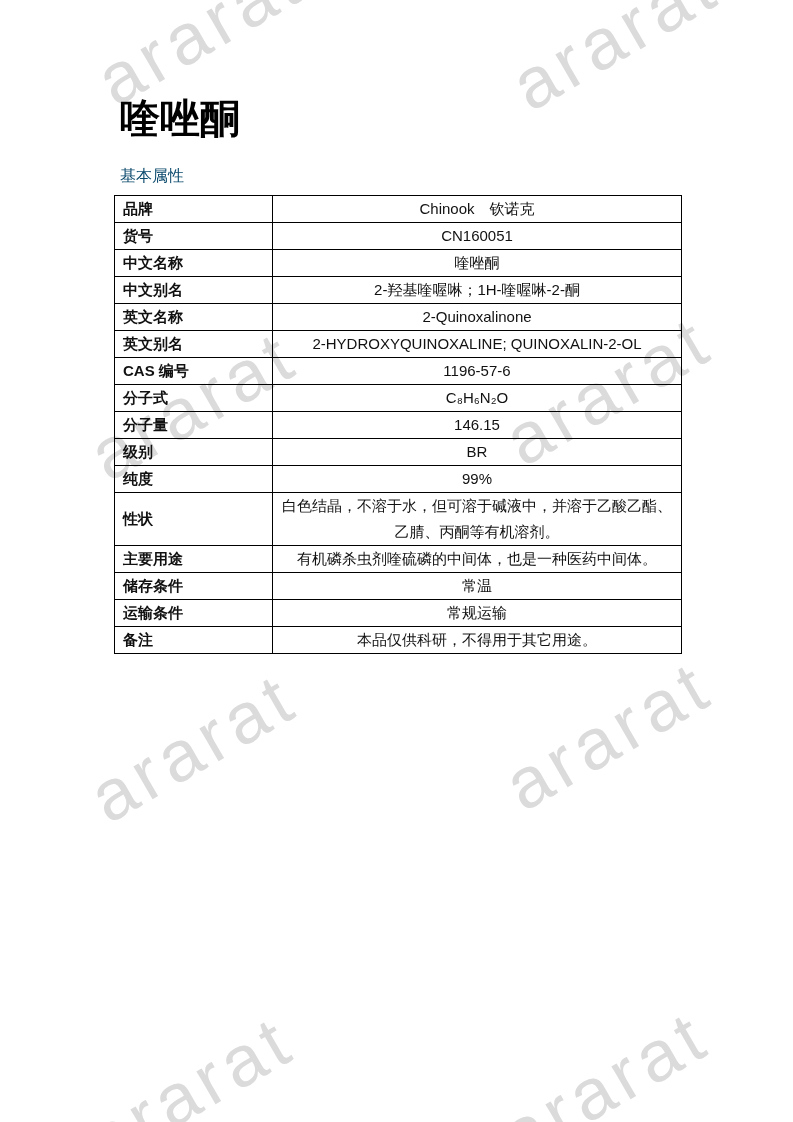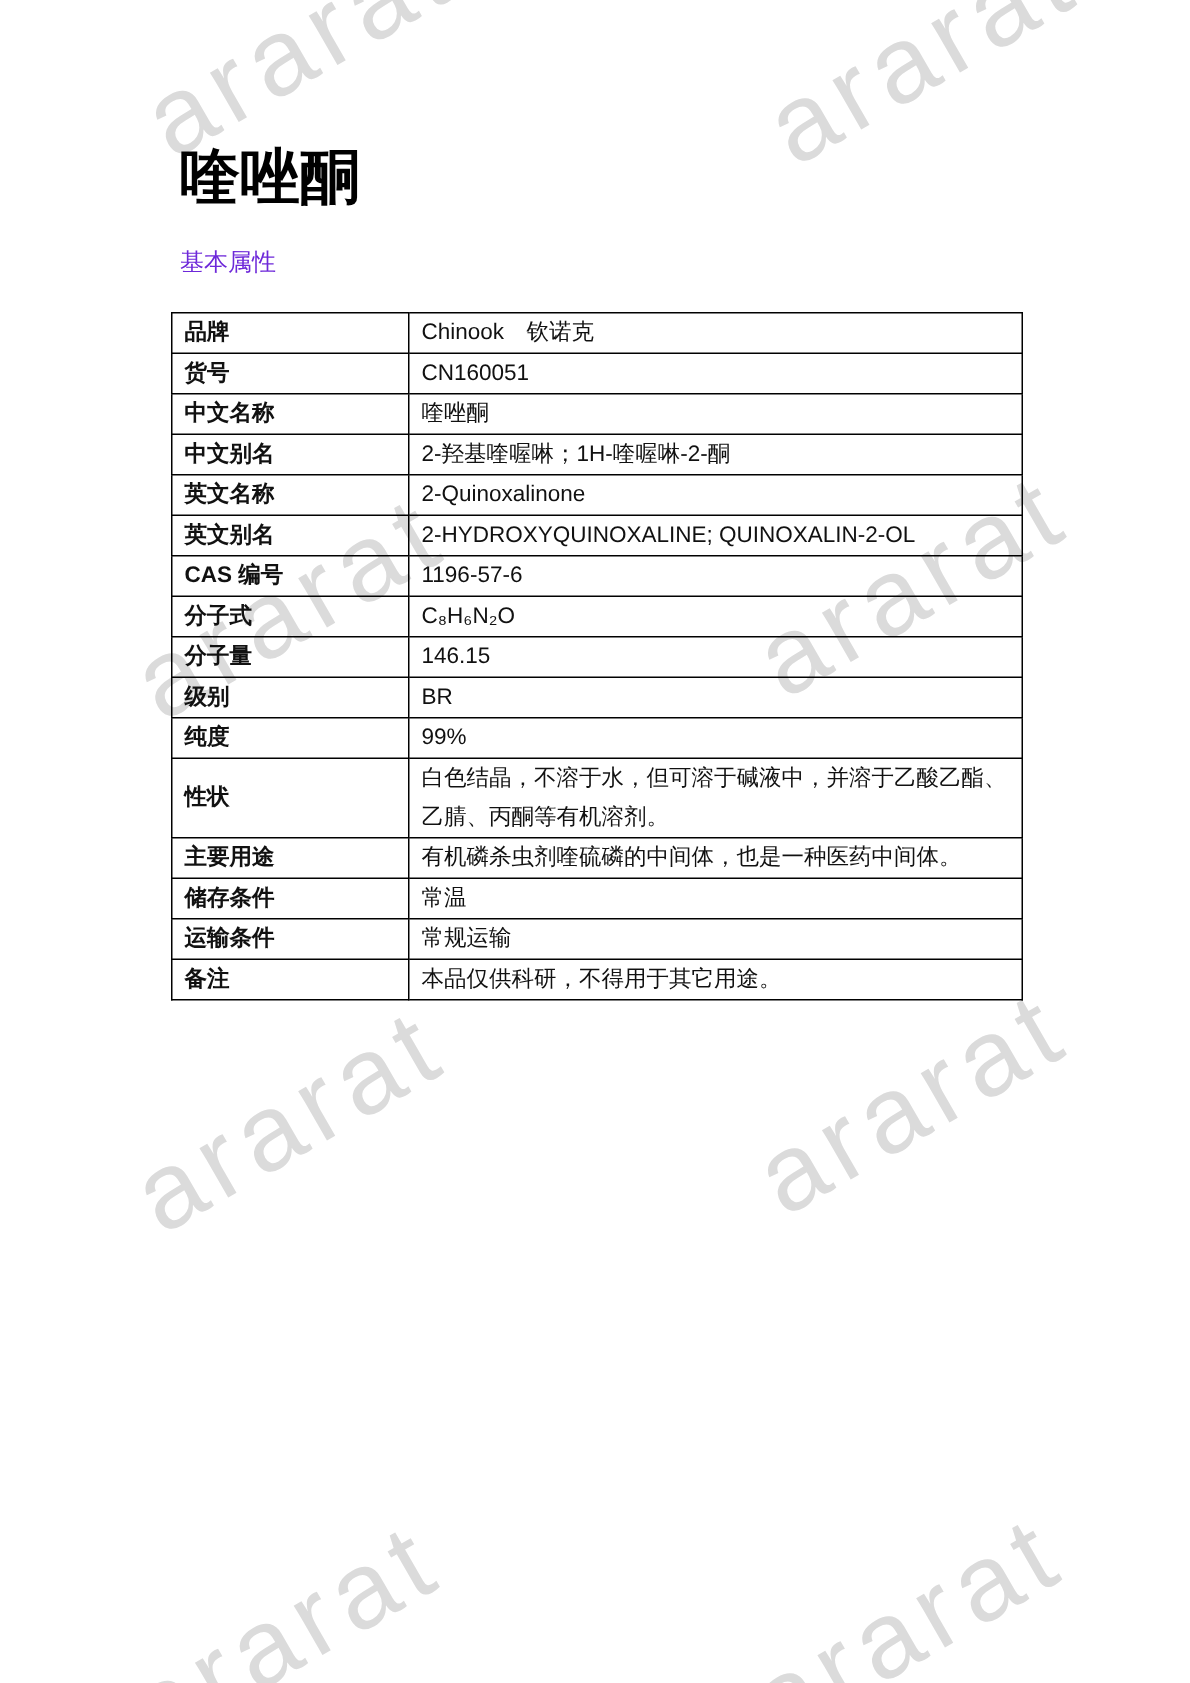--- a/index.html
+++ b/index.html
@@ -38,43 +38,43 @@
     padding: 94px 16px 0 114px;
   }
   .doc-title {
     margin: 0 0 0 6px;
     font-size: 40px;
     line-height: 48px;
     font-weight: 700;
     color: #000000;
   }
   .section-title {
-    margin: 25px 0 23px 6px;
+    margin: 25px 0 10px 6px;
     font-size: 16px;
     line-height: 18px;
     font-weight: 400;
-    color: #6d28d9;
+    color: #0c4a6e;
   }
   table.props {
     border-collapse: collapse;
     table-layout: fixed;
     width: 568px;
     background: transparent;
   }
   table.props td {
     border: 1px solid #000000;
     font-size: 15px;
     line-height: 26px;
     vertical-align: middle;
     padding: 0 8px;
     color: #111111;
     word-break: break-all;
   }
   td.lbl { width: 141px; font-weight: bold; }
-  td.val { padding-left: 10px; }
+  td.val { padding-left: 10px; text-align: center; }
 </style>
 </head>
 <body>
 
 <div class="wm-layer">
   <div class="wm" style="left:200px; top:30px;">ararat</div>
   <div class="wm" style="left:615px; top:35px;">ararat</div>
   <div class="wm" style="left:193px; top:405px;">ararat</div>
   <div class="wm" style="left:608px; top:390px;">ararat</div>
   <div class="wm" style="left:193px; top:747px;">ararat</div>

